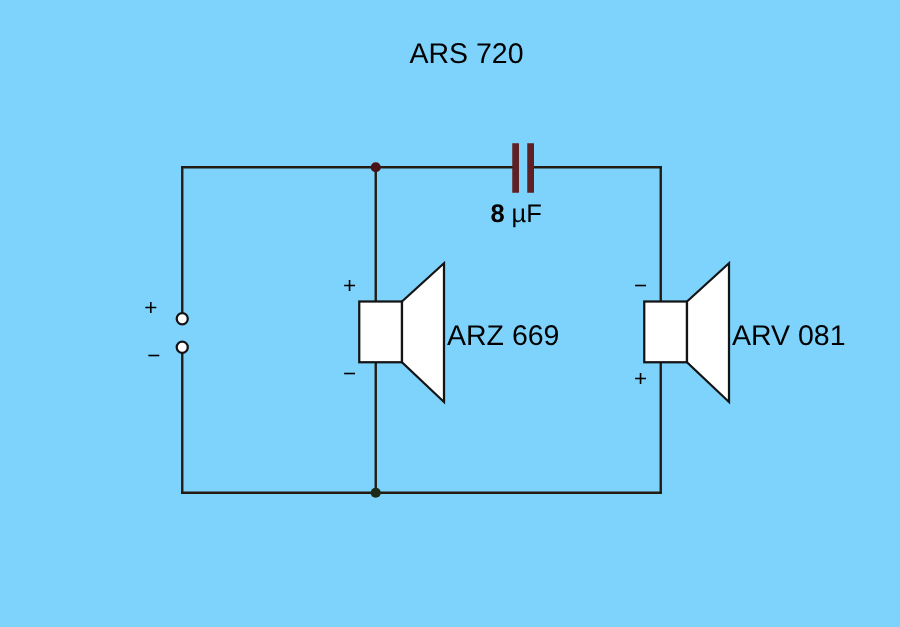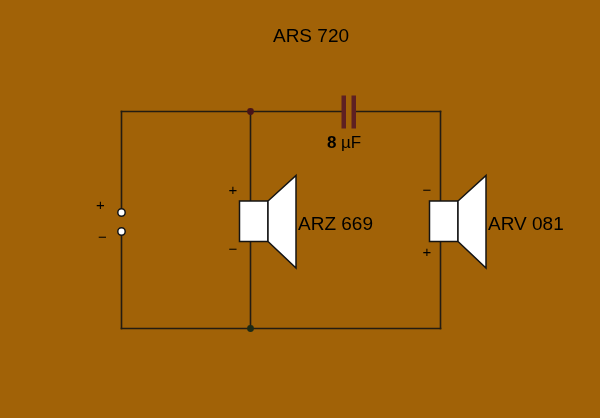--- a/index.html
+++ b/index.html
@@ -4,21 +4,21 @@
 <style>
   html, body {
     margin: 0;
     padding: 0;
     background: #ffffff;
   }
   .canvas {
     position: relative;
     width: 600px;
     height: 418px;
-    background: #a16207;
+    background: #7dd3fc;
     overflow: hidden;
     font-family: "Liberation Sans", sans-serif;
   }
   svg text {
     font-family: "Liberation Sans", sans-serif;
     fill: #000000;
   }
   .title-text {
     font-size: 19px;
     text-anchor: middle;

